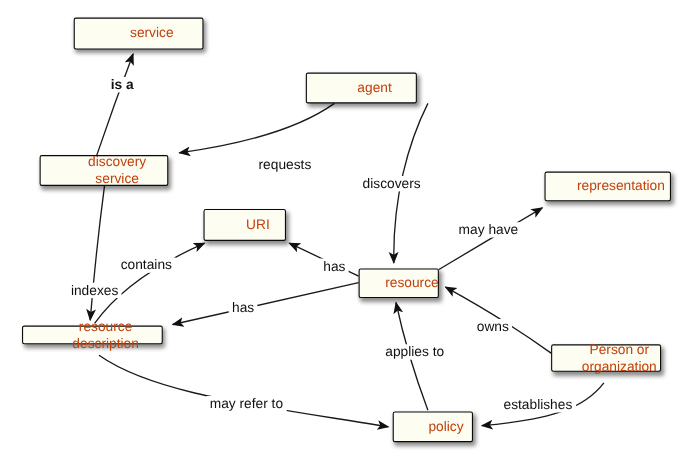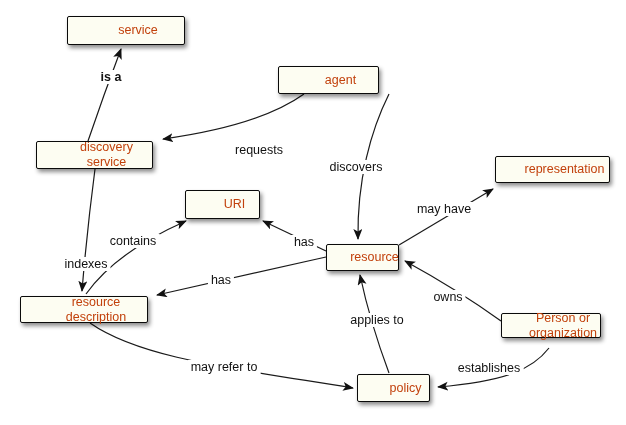--- a/index.html
+++ b/index.html
@@ -74,17 +74,17 @@
   <div class="edge-label" style="left:377px;top:320px;">applies to</div>
   <div class="edge-label" style="left:224px;top:367px;">may refer to</div>
   <div class="edge-label" style="left:489px;top:368px;">establishes</div>
 
   <div class="node" style="left:67px;top:16px;width:118px;height:29px;">service</div>
   <div class="node" style="left:278px;top:66px;width:101px;height:28px;">agent</div>
   <div class="node" style="left:36px;top:141px;width:117px;height:28px;">discovery service</div>
   <div class="node" style="left:495px;top:156px;width:115px;height:27px;">representation</div>
   <div class="node" style="left:185px;top:190px;width:75px;height:29px;">URI</div>
   <div class="node" style="left:326px;top:244px;width:73px;height:27px;">resource</div>
-  <div class="node" style="left:20px;top:296px;width:128px;height:27px;text-align:center;">resource description</div>
+  <div class="node" style="left:20px;top:296px;width:128px;height:17px;text-align:center;">resource description</div>
   <div class="node" style="left:501px;top:313px;width:100px;height:25px;">Person or organization</div>
   <div class="node" style="left:357px;top:374px;width:73px;height:28px;">policy</div>
 
 </div>
 
 </body></html>

